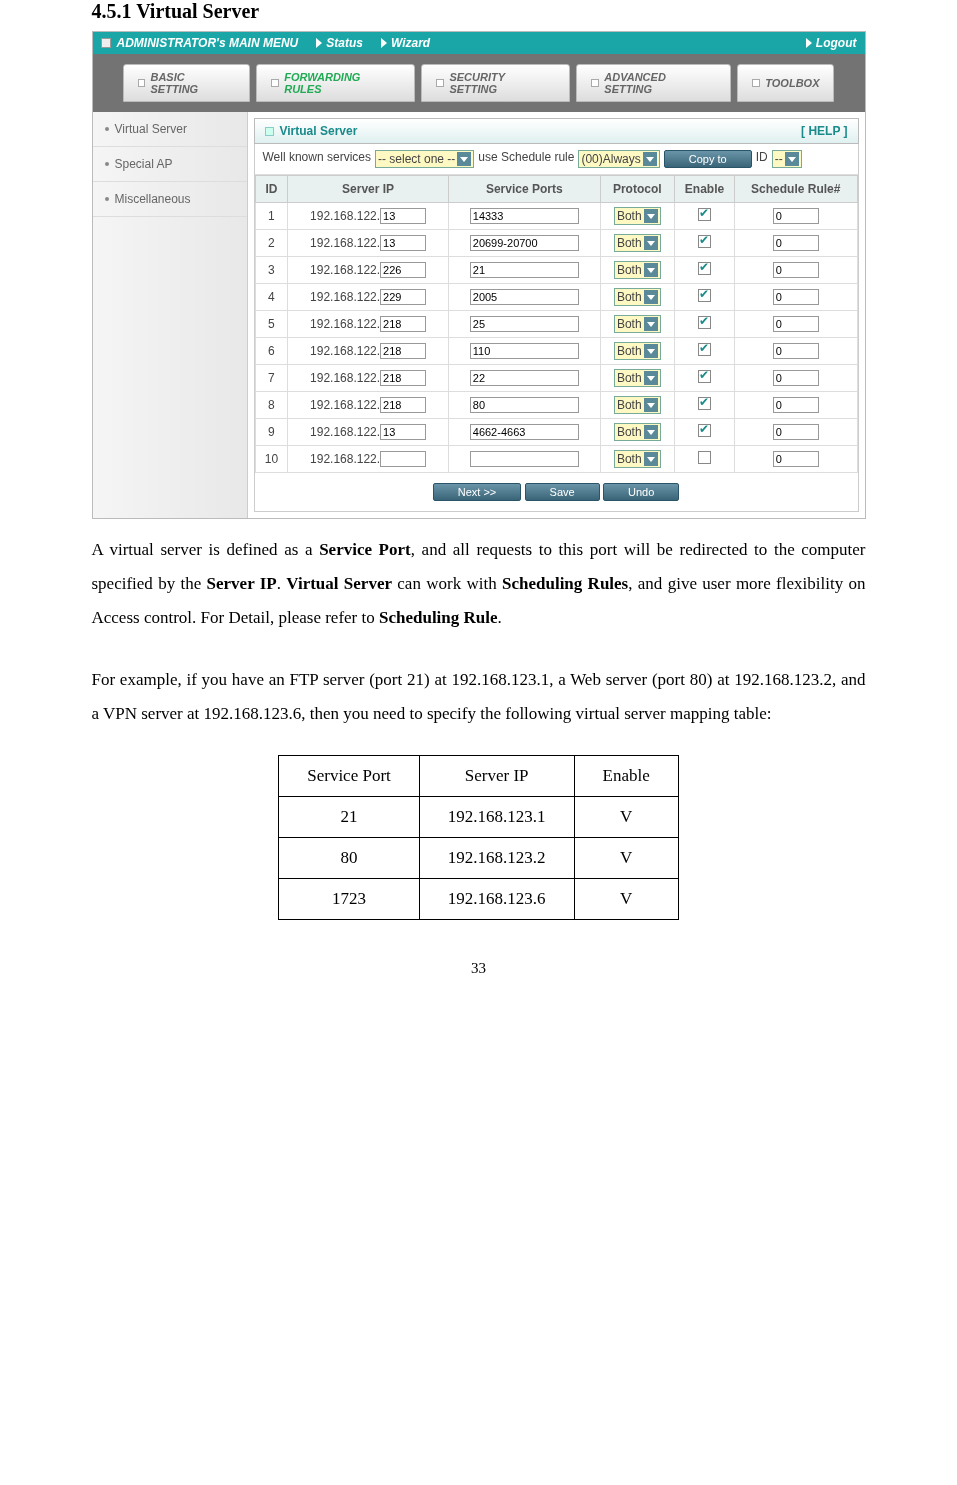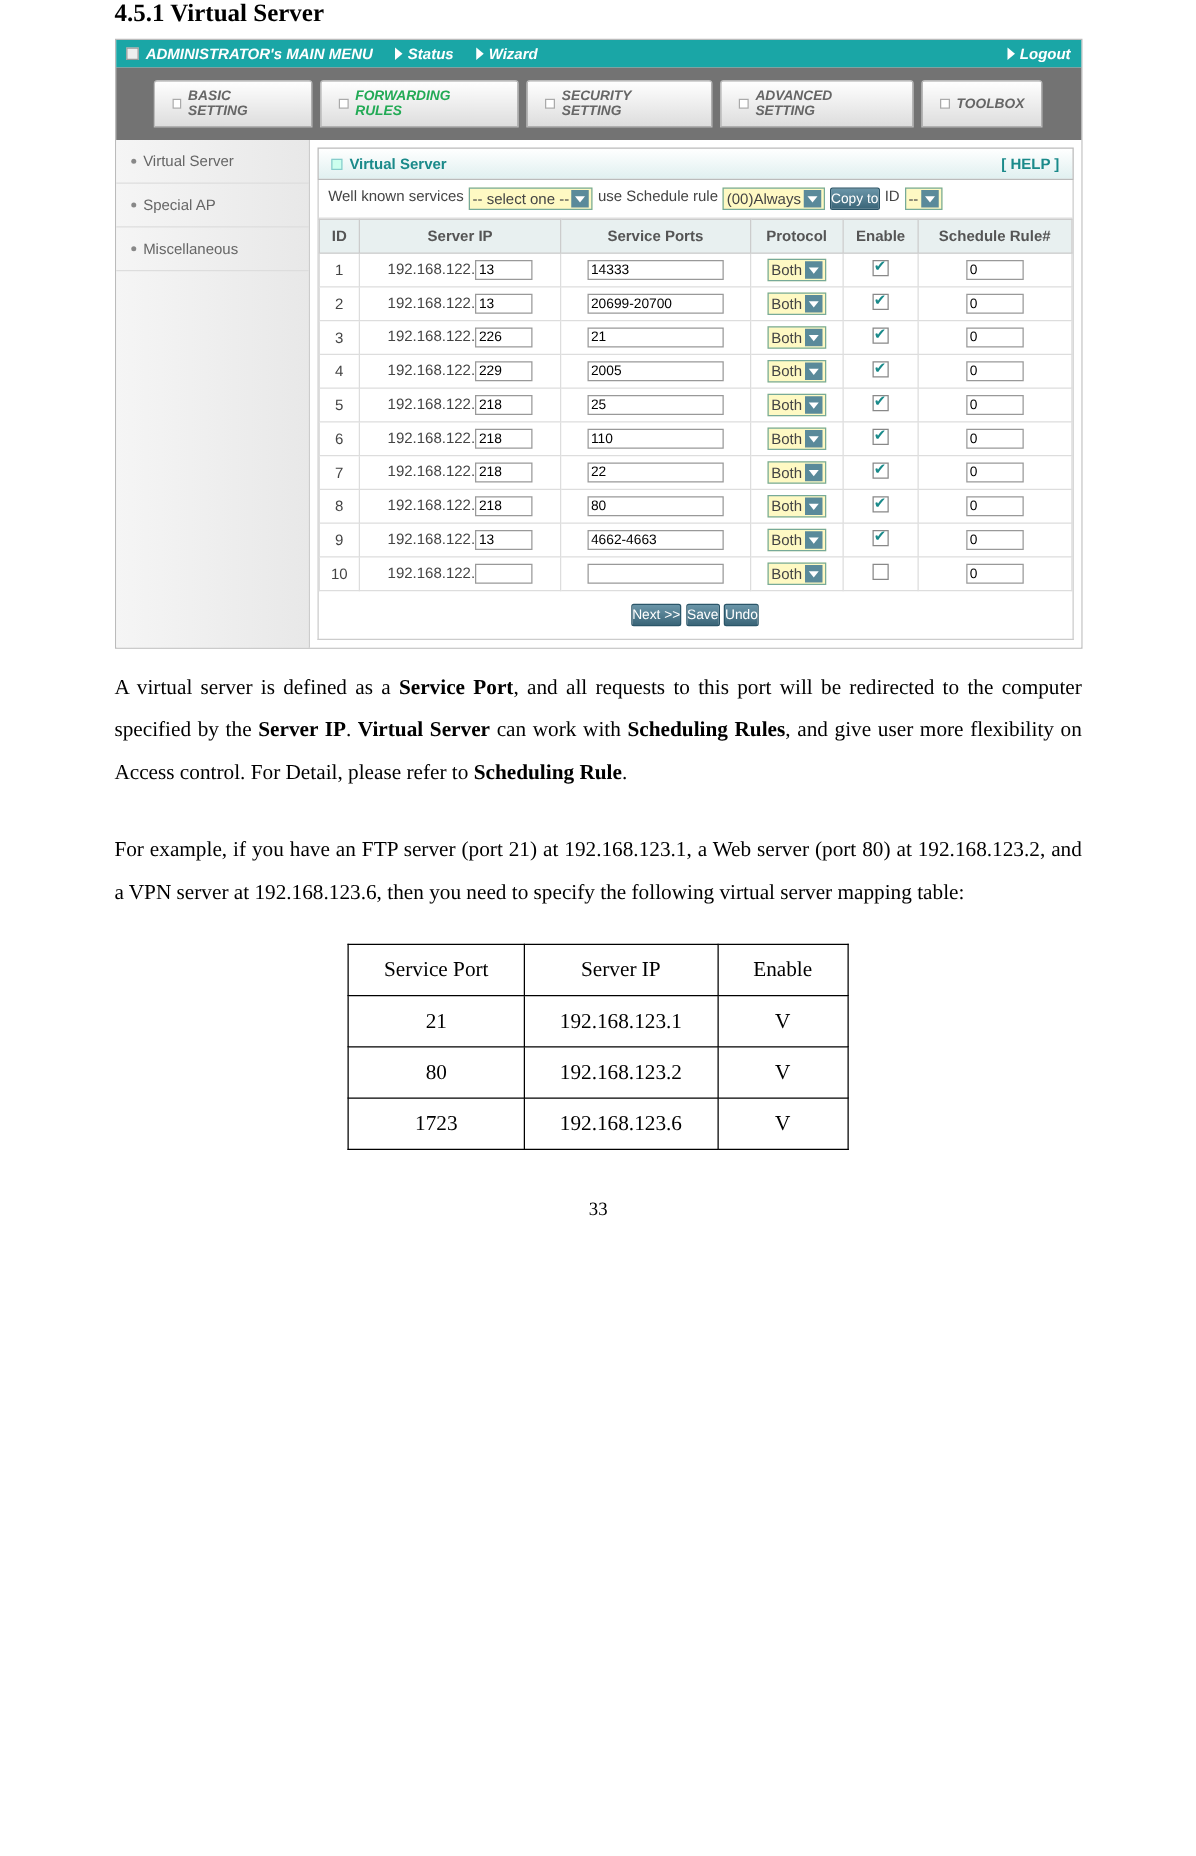--- a/index.html
+++ b/index.html
@@ -23,21 +23,21 @@
   .sidebar .bullet { width:4px;height:4px;background:#888;border-radius:50%;}
   .content { flex:1; background:#fff; padding:6px;}
   .panel-title { background:linear-gradient(#fff,#e0f0f0); border:1px solid #bbb; padding:5px 10px; font-family:Arial,sans-serif; font-size:12px; font-weight:bold; color:#1a8a8a; display:flex; align-items:center;}
   .panel-title .sq3{width:9px;height:9px;background:#cfe;border:1px solid #8cc;margin-right:6px;}
   .panel-title .help{margin-left:auto;color:#1a8a8a;}
   .panel-body { border:1px solid #ccc; border-top:none; font-family:Arial,sans-serif; font-size:12px; color:#444;}
   .svc-row { padding:6px 8px; border-bottom:1px solid #ddd; display:flex; align-items:flex-start; gap:4px; flex-wrap:nowrap;}
   .dd { display:inline-flex; align-items:center; border:1px solid #7a9; background:#fef9c3; padding:1px 2px;}
   .dd .arrow { width:14px;height:14px;background:#5a8a9a;display:inline-flex;align-items:center;justify-content:center;margin-left:2px;}
   .dd .arrow::after{content:"";border-left:4px solid transparent;border-right:4px solid transparent;border-top:5px solid #fff;}
-  .btn { background:linear-gradient(#6a95a8,#3a6578); color:#fff; border:1px solid #2a5568; padding:2px 0; font-size:11px; border-radius:2px; cursor:pointer;}
+  .btn { background:linear-gradient(#6a95a8,#3a6578); color:#fff; border:1px solid #2a5568; padding:2px 24px; font-size:11px; border-radius:2px; cursor:pointer;}
   table.vs { width:100%; border-collapse:collapse; font-size:12px;}
   table.vs th { background:#e8f0f0; border:1px solid #ccc; padding:6px 4px; font-weight:bold; color:#555; font-size:12px;}
   table.vs td { border:1px solid #ddd; padding:4px 6px; text-align:center; vertical-align:middle;}
   table.vs input[type=text]{ border:1px solid #999; font-size:11px; padding:1px 2px;}
   .ipcell { text-align:left; white-space:nowrap;}
   .chk { width:13px;height:13px;border:1px solid #888;display:inline-block;background:#fff;position:relative;}
   .chk.checked::after{content:"✔";position:absolute;left:0;top:-3px;font-size:12px;color:#1a8a8a;}
   .btns-row { text-align:center; padding:10px 0;}
   .prose { font-size:17px; line-height:2.0; text-align:justify; margin-top:14px;}
   .prose p { margin-bottom:0; }

